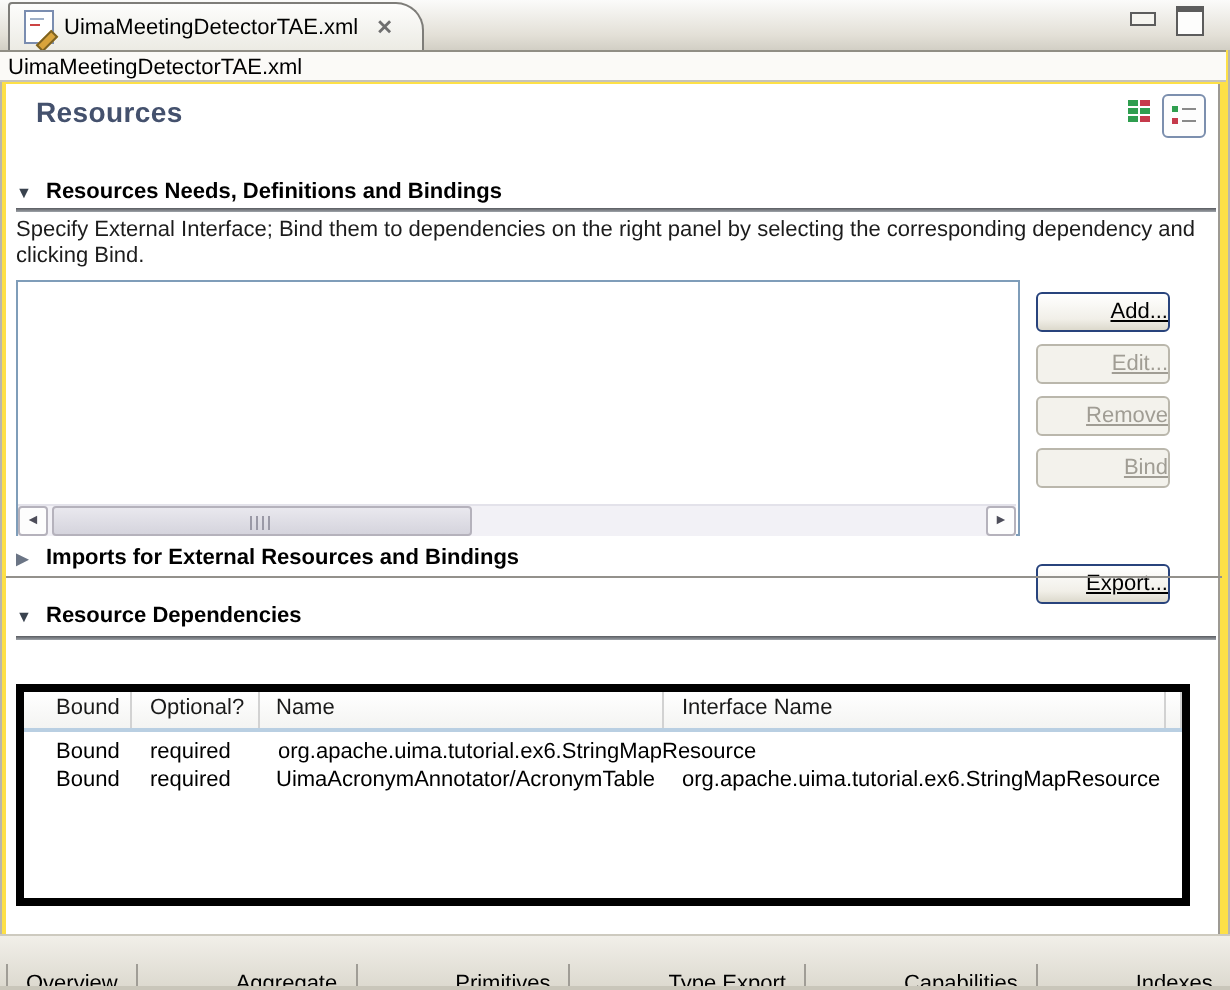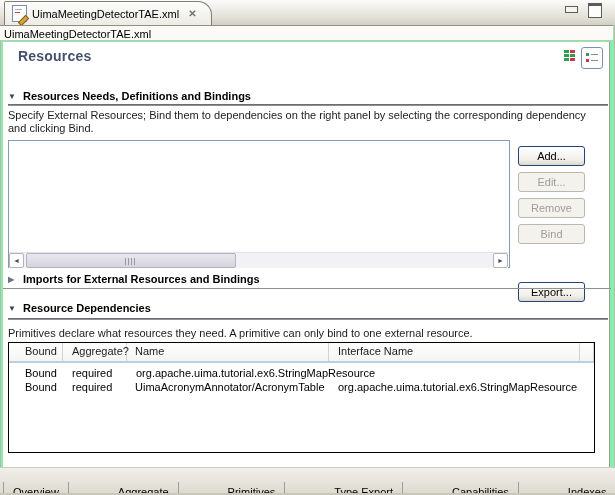--- a/index.html
+++ b/index.html
@@ -1,17 +1,17 @@
 <!DOCTYPE html>
 <html><head>
 <meta charset="utf-8">
 <style>
   html,body{margin:0;padding:0;}
   body{width:615px;height:495px;font-family:"Liberation Sans",sans-serif;font-size:11px;color:#000;}
-  .screen{position:relative;width:615px;height:495px;background:#86efac;overflow:hidden;box-shadow:inset 0 0 0 1px #b9b6ad;}
+  .screen{position:relative;width:615px;height:495px;background:#fde047;overflow:hidden;box-shadow:inset 0 0 0 1px #b9b6ad;}
 
   
   .tabbar{position:absolute;left:0;top:0;width:615px;height:25px;
           background:linear-gradient(180deg,#fbfbfa 0%,#e3e0d7 70%,#d2cfc5 100%);}
   .editor-tab{position:absolute;left:4px;top:1px;height:23px;display:flex;align-items:center;gap:5px;
           padding:0 14px 0 7px;background:linear-gradient(180deg,#fdfdfc,#ecebe4);
           border:1px solid #7e7d79;border-bottom:none;border-radius:2px 14px 0 0;}
   .editor-tab .title{white-space:nowrap;}
   .close-x{font-size:10px;color:#6f6f6f;font-weight:bold;margin-left:4px;cursor:default;}
   .file-icon{width:13px;height:15px;position:relative;background:#fff;border:1px solid #7a8db0;}
@@ -57,33 +57,33 @@
            border-top:1px solid #e3e2ea;}
   .scr-btn{position:absolute;top:0;width:15px;height:15px;background:#fdfdfd;border:1px solid #b5b2bc;
            border-radius:2px;box-sizing:border-box;font-size:7px;line-height:13px;text-align:center;color:#4d4d5a;}
   .scr-left{left:0;} .scr-right{right:0;}
   .scr-thumb{position:absolute;left:17px;top:0;width:210px;height:15px;background:linear-gradient(180deg,#e9e8ee,#d5d4dd);
            border:1px solid #b5b2bc;border-radius:2px;box-sizing:border-box;}
   .scr-thumb:after{content:"";position:absolute;left:50%;top:4px;margin-left:-6px;width:12px;height:7px;
            background:repeating-linear-gradient(90deg,#9a99a6 0 1px,transparent 1px 3px);}
 
   
-  .push-btn{position:absolute;left:518px;width:67px;height:20px;border-radius:3px;text-align:center;
-            line-height:18px;box-sizing:border-box;cursor:default;}
+  .push-btn{position:absolute;left:518px;width:67px;height:20px;border-radius:3px;text-align:right;
+            line-height:18px;box-sizing:border-box;cursor:default;text-decoration:underline;}
   .btn-on{border:1px solid #28437c;background:linear-gradient(180deg,#ffffff,#f1efe8 70%,#dcd9cc);color:#000;}
   .btn-off{border:1px solid #bab7ac;background:#f3f2ec;color:#a09d94;}
 
   .imports-head{position:absolute;left:8px;top:271px;height:15px;overflow:hidden;display:flex;gap:6px;
             font-weight:bold;align-items:flex-start;line-height:17px;}
   .twistie-c{font-size:8px;color:#6b7585;width:9px;}
   .part-divider{position:absolute;left:3px;top:288px;width:608px;height:1px;background:#93918c;}
 
   
   .dep-table{position:absolute;left:8px;top:342px;width:587px;height:111px;background:#fff;
-             border:1px solid #000000;box-sizing:border-box;overflow:hidden;}
+             border:4px solid #000000;box-sizing:border-box;overflow:hidden;}
   .dep-head{display:flex;height:18px;border-bottom:2px solid #b9cfe2;background:linear-gradient(180deg,#ffffff,#f4f4f2);}
   .dep-head .hc{border-right:1px solid #d2d2d2;box-sizing:border-box;line-height:17px;color:#1a1a1a;}
   .dep-row{display:flex;height:14px;line-height:14px;}
   .c0{width:54px;padding-left:16px;box-sizing:border-box;}
   .c1{width:64px;padding-left:9px;box-sizing:border-box;}
   .c2{width:202px;padding-left:8px;box-sizing:border-box;}
   .c3{width:251px;padding-left:9px;box-sizing:border-box;white-space:nowrap;}
   .cf{flex:1;}
   .dep-row div{overflow:hidden;white-space:nowrap;}
 
@@ -139,21 +139,21 @@
         <b class="sq-r"></b>
         <i></i>
       </span>
   </div>
 
   <div class="section-head" style="left:8px;top:90px;">
     <span class="twistie">▼</span>
     <span>Resources Needs, Definitions and Bindings</span>
   </div>
   <div class="sep-line" style="left:8px;top:104px;width:600px;"></div>
-  <div class="desc" style="left:8px;top:109px;width:592px;">Specify External Resources; Bind them to dependencies on the right panel by selecting the corresponding dependency and clicking Bind.</div>
+  <div class="desc" style="left:8px;top:109px;width:592px;">Specify External Interface; Bind them to dependencies on the right panel by selecting the corresponding dependency and clicking Bind.</div>
 
   <div class="tree-box">
     
     
     
     
     
     
     
   </div>
@@ -174,26 +174,25 @@
     <span class="twistie-c">▶</span>
     <span>Imports for External Resources and Bindings</span>
   </div>
   <div class="part-divider"></div>
 
   <div class="section-head" style="left:8px;top:302px;">
     <span class="twistie">▼</span>
     <span>Resource Dependencies</span>
   </div>
   <div class="sep-line" style="left:8px;top:318px;width:600px;"></div>
-  <div class="desc" style="left:8px;top:327px;width:592px;">Primitives declare what resources they need. A primitive can only bind to one external resource.</div>
 
   <div class="dep-table">
     <div class="dep-head">
       <div class="hc c0">Bound</div>
-      <div class="hc c1">Aggregate?</div>
+      <div class="hc c1">Optional?</div>
       <div class="hc c2">Name</div>
       <div class="hc c3">Interface Name</div>
       <div class="hc cf"></div>
     </div>
     <div class="dep-row" style="margin-top:3px;">
       <div class="c0">Bound</div>
       <div class="c1">required</div>
       <div class="c3">org.apache.uima.tutorial.ex6.StringMapResource</div>
     </div>
     <div class="dep-row">

